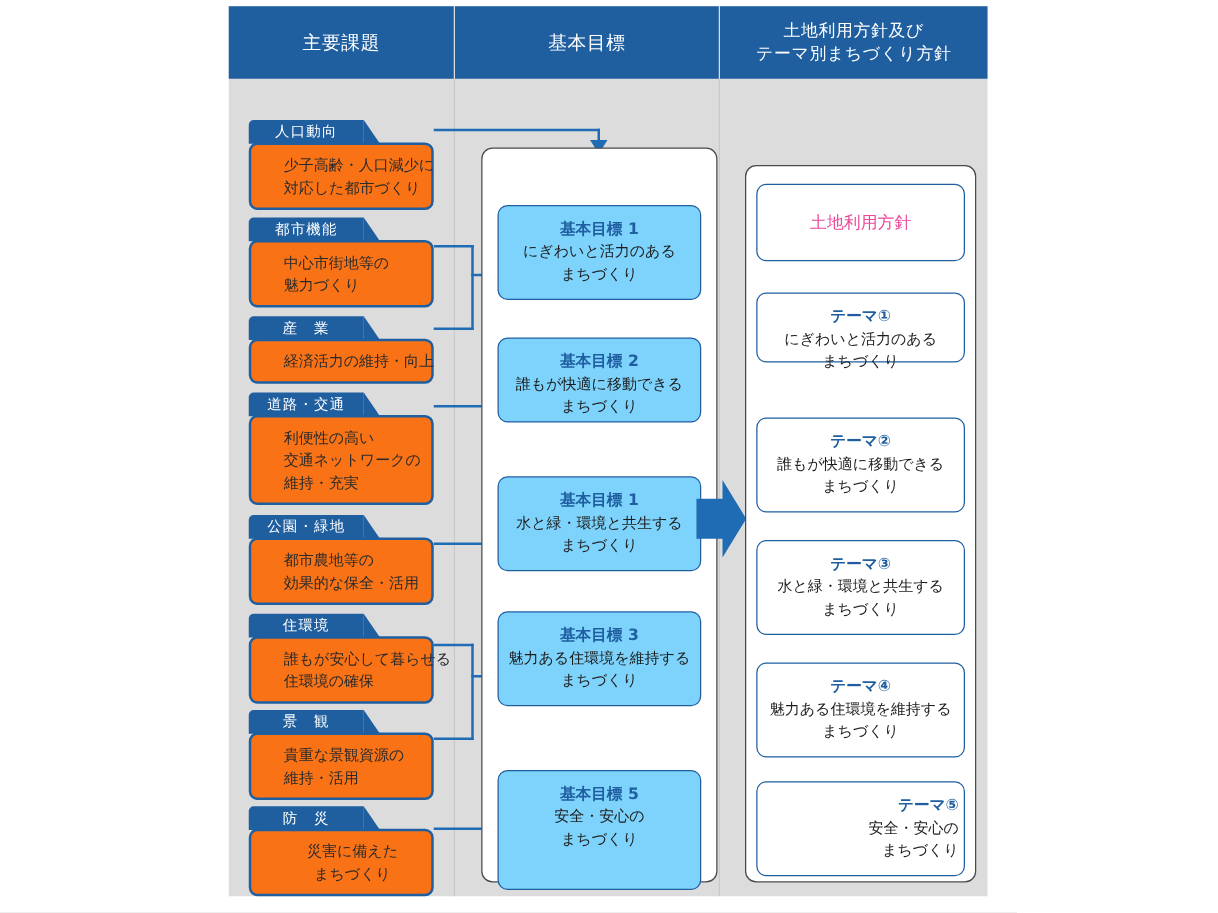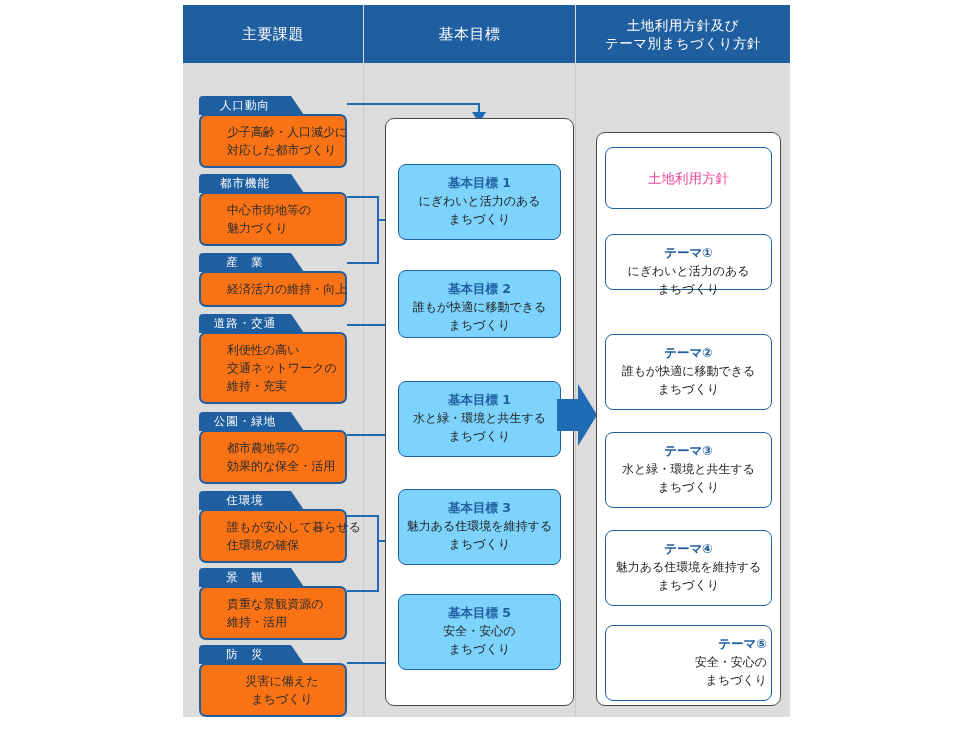--- a/index.html
+++ b/index.html
@@ -225,21 +225,21 @@
     <div class="d">水と緑・環境と共生する</div>
     <div class="d">まちづくり</div>
   </div>
 
   <div class="goal" style="top:489px;height:76px;">
     <div class="t">基本目標 3</div>
     <div class="d">魅力ある住環境を維持する</div>
     <div class="d">まちづくり</div>
   </div>
 
-  <div class="goal" style="top:594px;height:76px;">
+  <div class="goal" style="top:616px;height:96px;">
     <div class="t">基本目標 5</div>
     <div class="d">安全・安心の</div>
     <div class="d">まちづくり</div>
   </div>
 
   <div class="bigarrow">
     <svg width="40" height="66" viewBox="0 0 40 66" xmlns="http://www.w3.org/2000/svg">
       <polygon points="0,17 21,17 21,2 40,33 21,64 21,49 0,49" fill="#1f6cb4"></polygon>
     </svg>
   </div>

